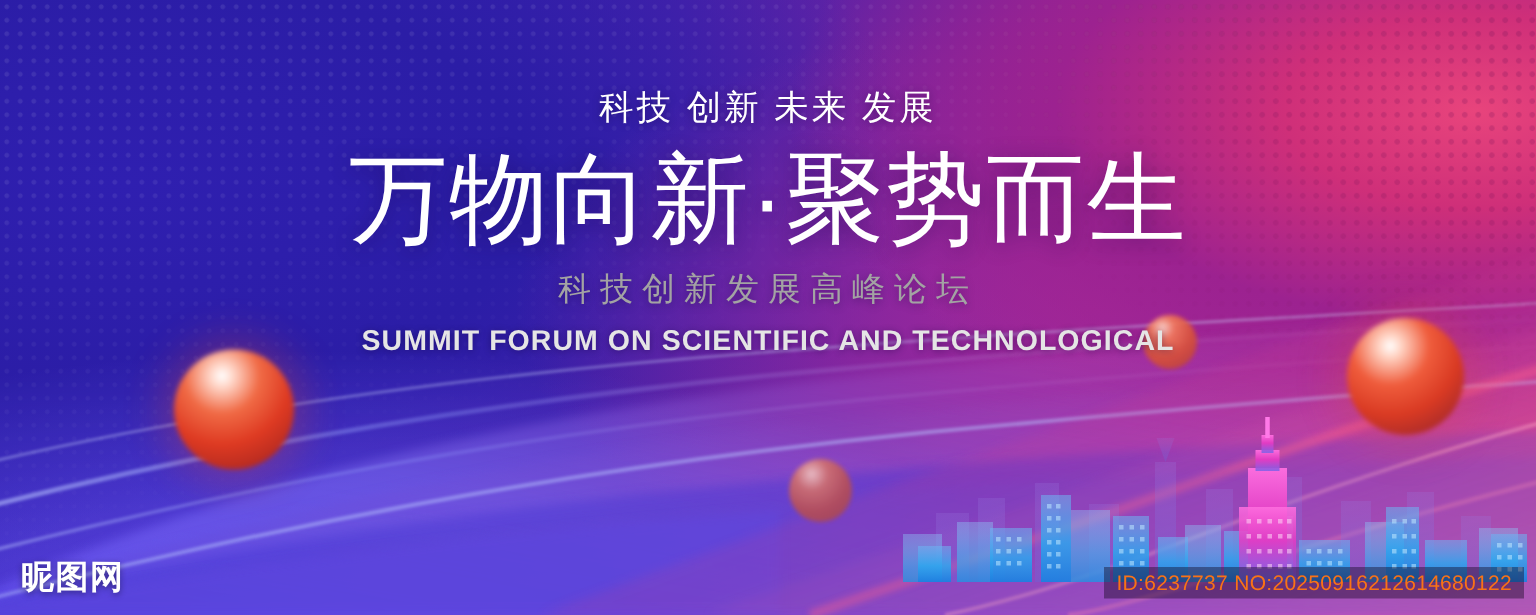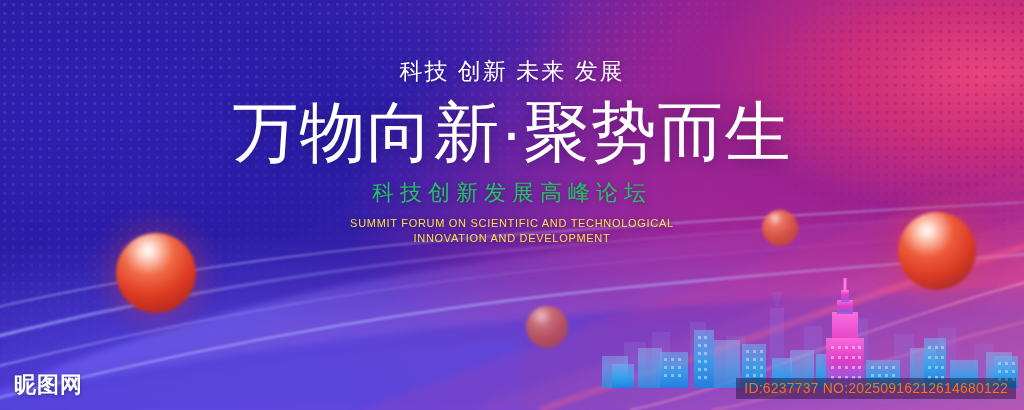--- a/index.html
+++ b/index.html
@@ -123,33 +123,33 @@
     font-size:66px;
     font-weight:normal;
     letter-spacing:1px;
     line-height:1.08;
     white-space:nowrap;
     text-shadow:0 2px 14px rgba(25,0,70,.42);
   }
 
   .subline {
     margin-top:10px;
-    color:#22c55e;
+    color:#a3a3a3;
     font-size:22px;
     letter-spacing:6px;
     font-weight:400;
     white-space:nowrap;
     text-shadow:0 1px 6px rgba(20,0,60,.4);
   }
 
   .en-1, .en-2 {
-    color:#fde047;
-    font-size:11px;
+    color:#e5e5e5;
+    font-size:19px;
     letter-spacing:.7px;
-    font-weight:400;
+    font-weight:700;
     white-space:nowrap;
     text-shadow:0 1px 5px rgba(20,0,60,.45);
   }
   .en-1 { margin-top:9px; }
   .en-2 { margin-top:3px; }
 
   
   .wm-left {
     position:absolute; left:14px; bottom:10px;
     display:flex; align-items:center; gap:9px;
@@ -416,21 +416,20 @@
   <div class="sphere sphere-big"></div>
   <div class="sphere sphere-center"></div>
   <div class="sphere sphere-small-right"></div>
   <div class="sphere sphere-mid-right"></div>
 
   <div class="content">
     <div class="kicker">科技 创新 未来 发展</div>
     <h1 class="headline">万物向新·聚势而生</h1>
     <div class="subline">科技创新发展高峰论坛</div>
     <div class="en-1">SUMMIT FORUM ON SCIENTIFIC AND TECHNOLOGICAL</div>
-    <div class="en-2">INNOVATION AND DEVELOPMENT</div>
   </div>
 
   <div class="wm-left">
     <span class="wm-logo">昵图网</span>
   </div>
 
   <div class="wm-id">ID:6237737 NO:20250916212614680122</div>
 
 </div>
 

